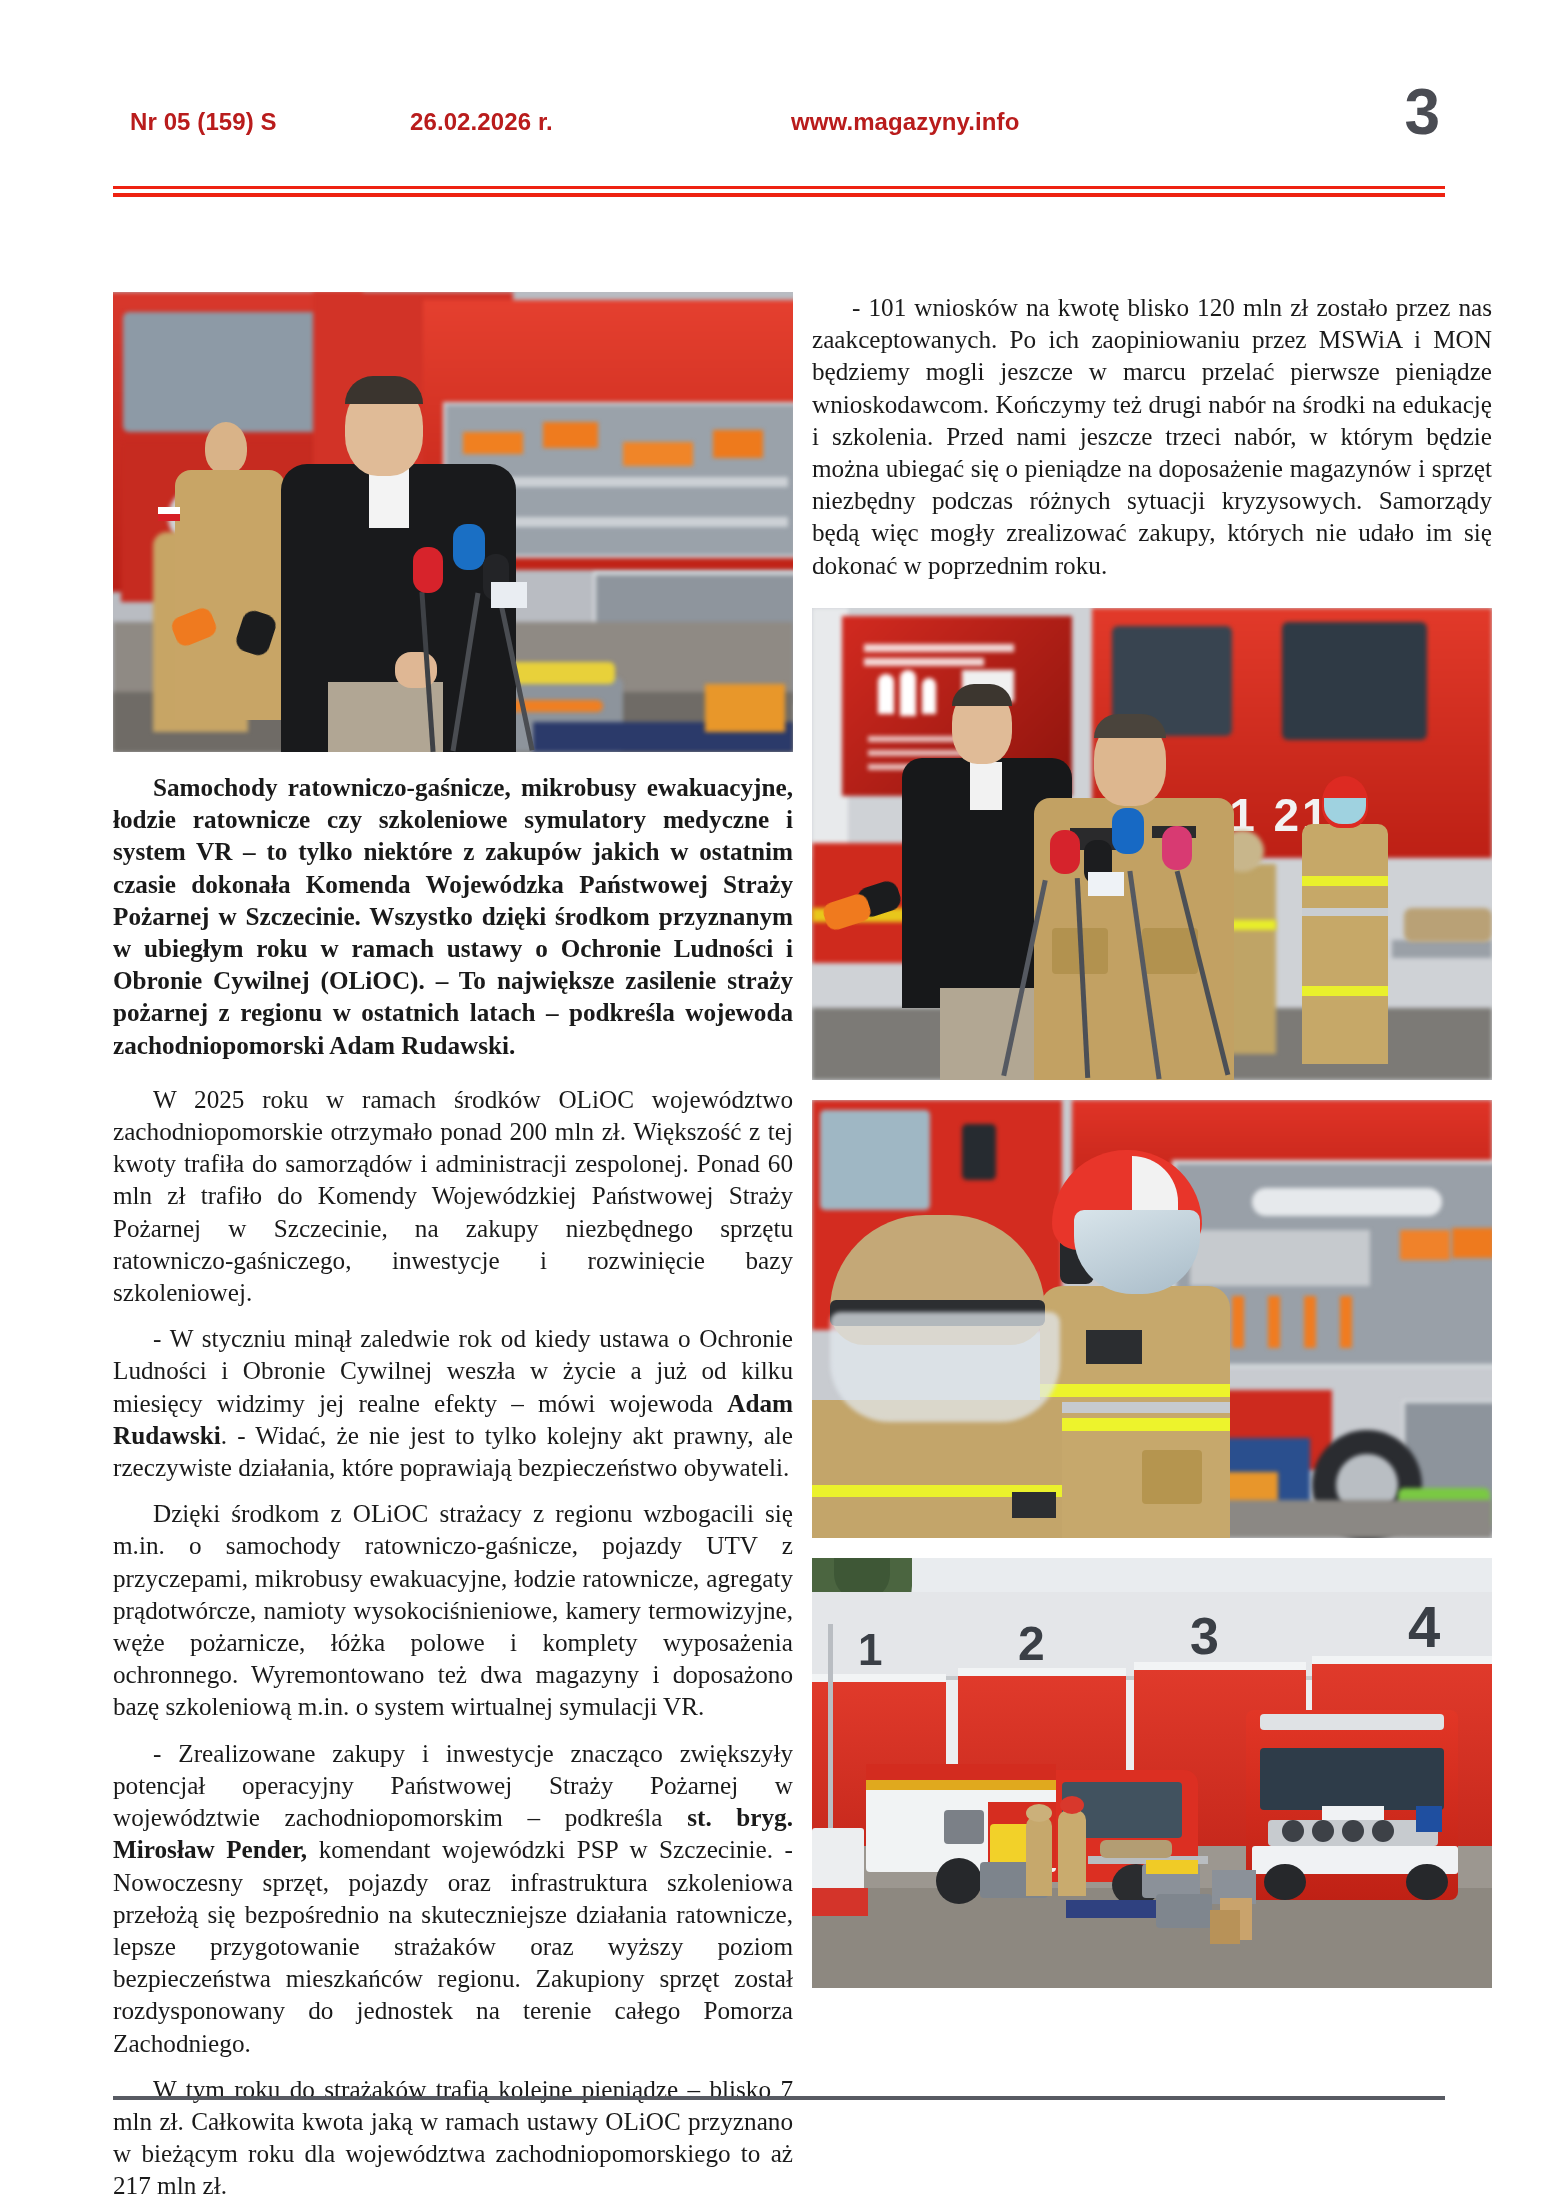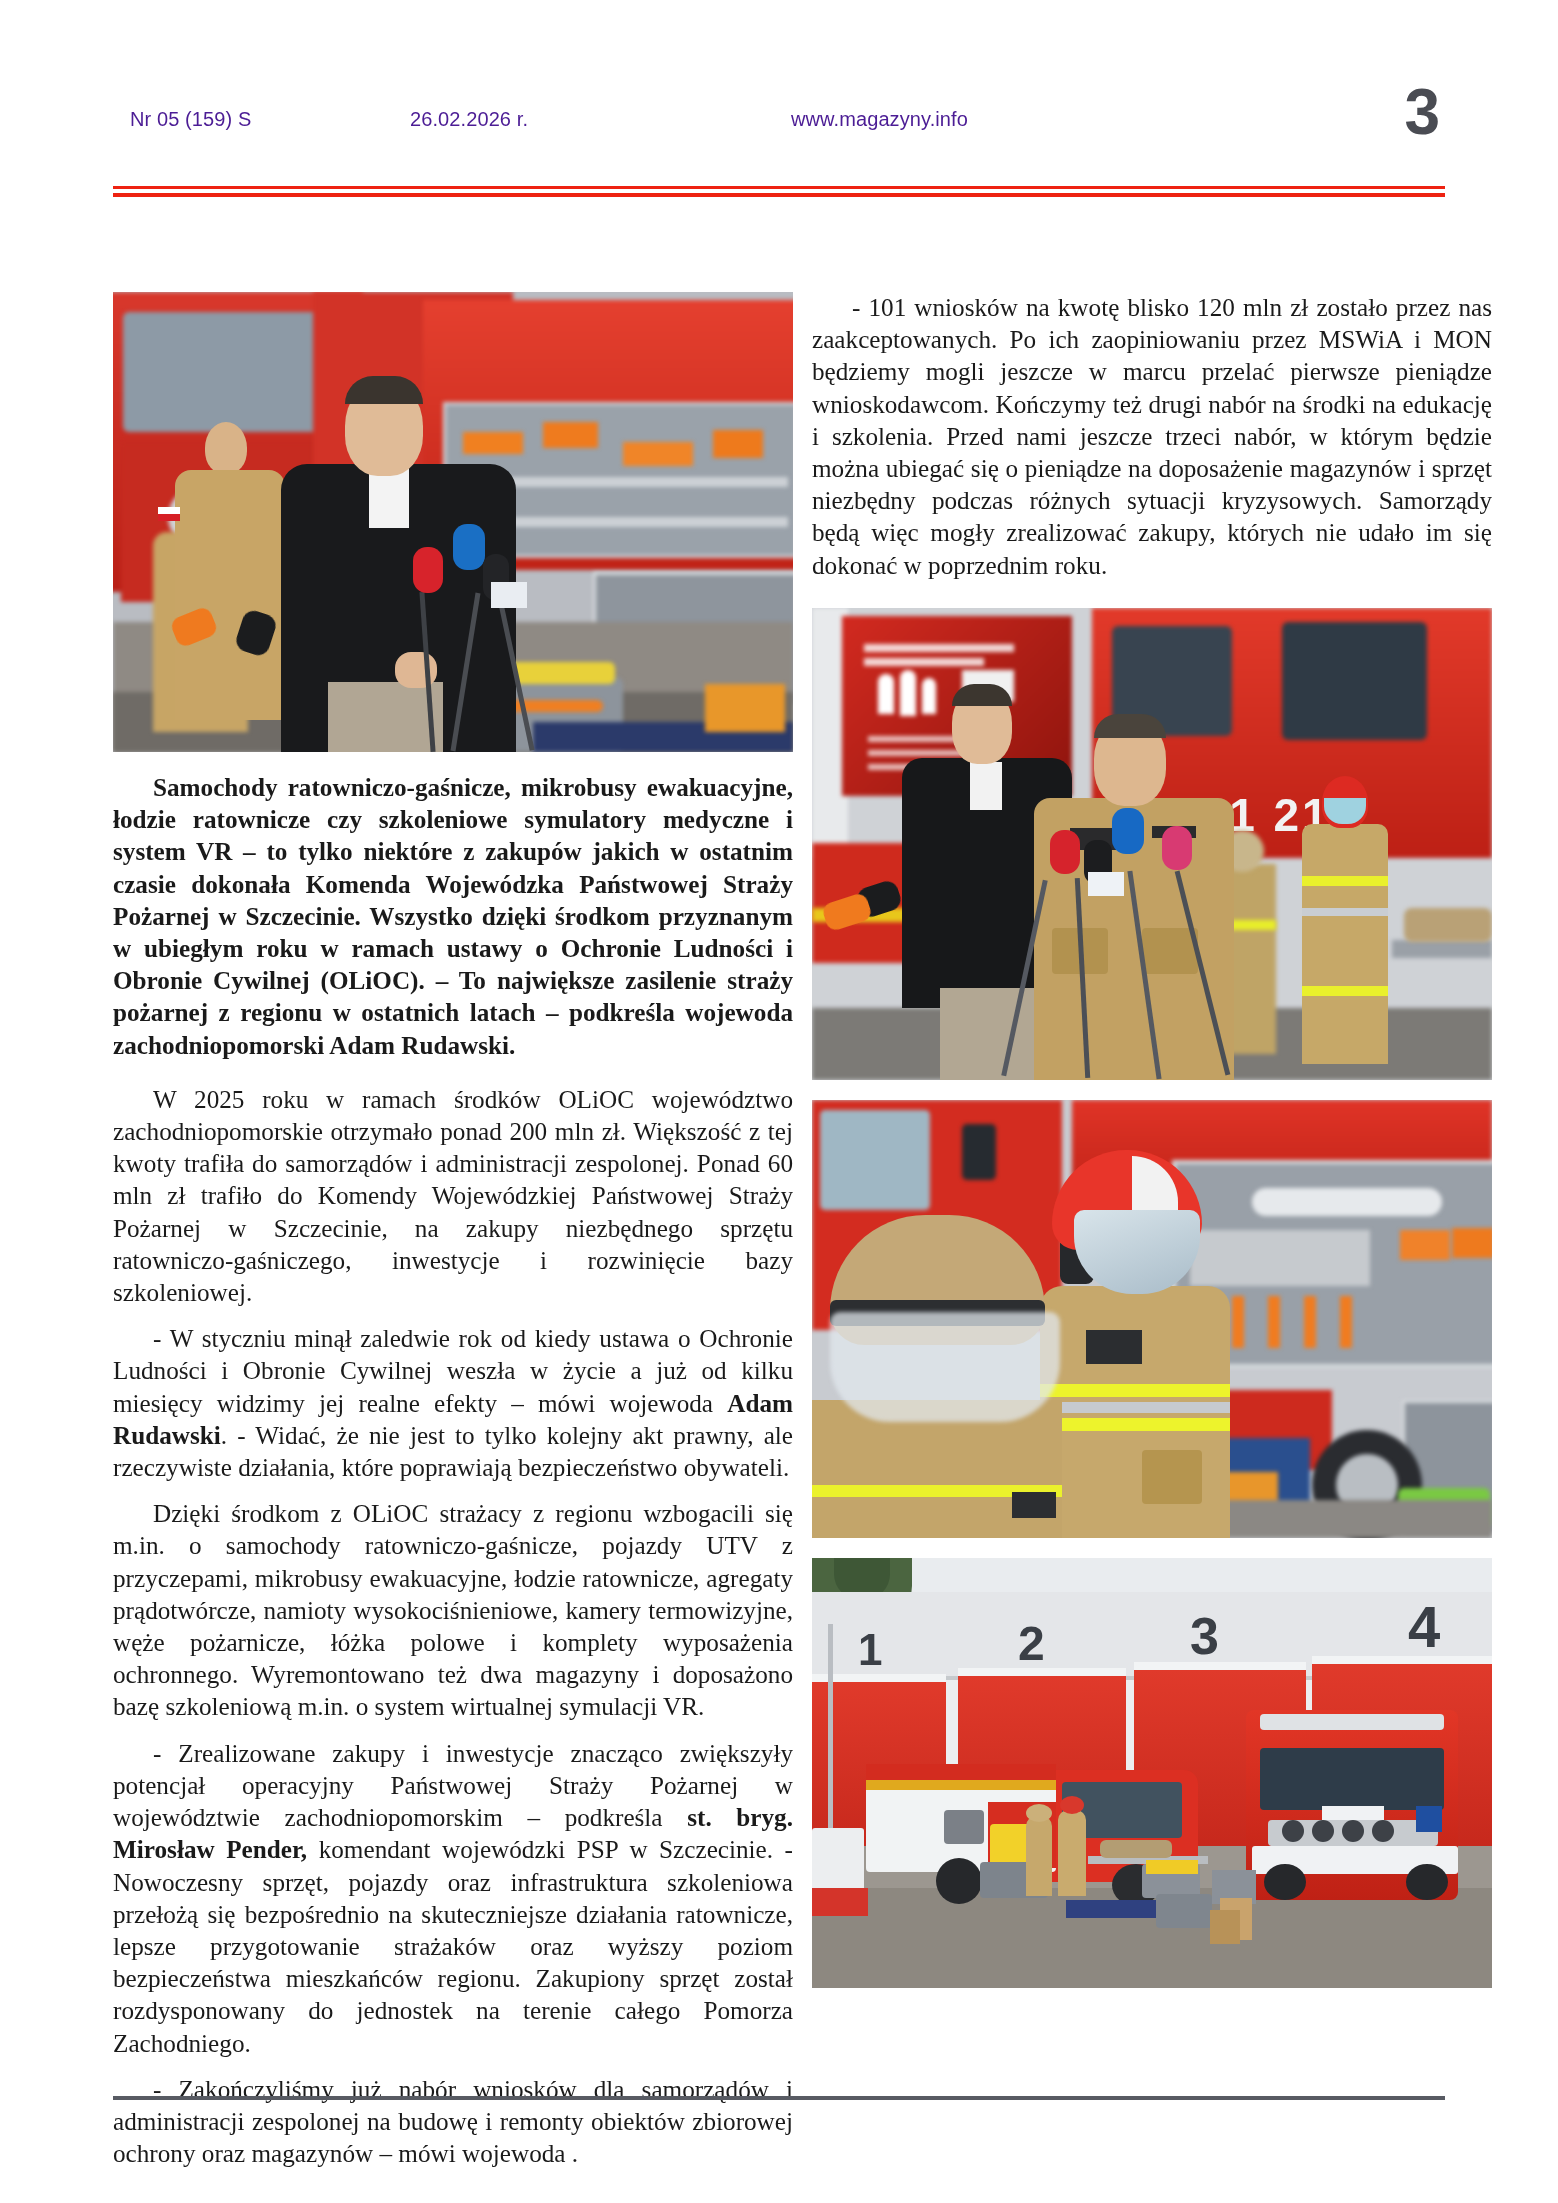--- a/index.html
+++ b/index.html
@@ -29,24 +29,24 @@
     position: absolute;
     left: 130px;
     top: 108px;
     width: 1310px;
     height: 46px;
   }
   .mast-left, .mast-date, .mast-web {
     position: absolute;
     top: 0;
     font-family: "Liberation Sans", "DejaVu Sans", sans-serif;
-    font-weight: normal;
-    font-size: 20px;
+    font-weight: bold;
+    font-size: 24px;
     letter-spacing: 0.1px;
-    color: #4c1d95;
+    color: #b91c1c;
     white-space: nowrap;
   }
   .mast-left { left: 0; }
   .mast-date { left: 280px; }
   .mast-web  { left: 661px; }
 
   .page-number {
     position: absolute;
     right: 118px;
     top: 80px;
@@ -436,20 +436,21 @@
     </div>
 
     <div class="photo-gap"></div>
 
     <p class="body lead">Samochody ratowniczo-gaśnicze, mikrobusy ewakuacyjne, łodzie ratownicze czy szkoleniowe symulatory medyczne i system VR – to tylko niektóre z zakupów jakich w ostatnim czasie dokonała Komenda Wojewódzka Państwowej Straży Pożarnej w Szczecinie. Wszystko dzięki środkom przyznanym w ubiegłym roku w ramach ustawy o Ochronie Ludności i Obronie Cywilnej (OLiOC). – To największe zasilenie straży pożarnej z regionu w ostatnich latach – podkreśla wojewoda zachodniopomorski Adam Rudawski.</p>
     <div class="lead-gap"></div>
     <p class="body">W 2025 roku w ramach środków OLiOC województwo zachodniopomorskie otrzymało ponad 200 mln zł. Większość z tej kwoty trafiła do samorządów i administracji zespolonej.  Ponad 60 mln zł trafiło do Komendy Wojewódzkiej Państwowej Straży Pożarnej w Szczecinie, na zakupy niezbędnego sprzętu ratowniczo-gaśniczego, inwestycje i rozwinięcie bazy szkoleniowej.</p>
     <p class="body">- W styczniu minął zaledwie rok od kiedy ustawa o Ochronie Ludności i Obronie Cywilnej weszła w życie a już od kilku miesięcy widzimy jej realne efekty – mówi wojewoda <b>Adam Rudawski</b>. - Widać, że nie jest to tylko kolejny akt prawny, ale rzeczywiste działania, które poprawiają bezpieczeństwo obywateli.</p>
     <p class="body">Dzięki środkom z OLiOC strażacy z regionu wzbogacili się m.in. o samochody ratowniczo-gaśnicze, pojazdy UTV z przyczepami, mikrobusy ewakuacyjne, łodzie ratownicze, agregaty prądotwórcze, namioty wysokociśnieniowe, kamery termowizyjne, węże pożarnicze, łóżka polowe i komplety wyposażenia ochronnego. Wyremontowano też dwa magazyny i doposażono bazę szkoleniową m.in. o system wirtualnej symulacji VR.</p>
     <p class="body">- Zrealizowane zakupy i inwestycje znacząco zwiększyły potencjał operacyjny Państwowej Straży Pożarnej w województwie zachodniopomorskim – podkreśla <b>st. bryg. Mirosław Pender,</b> komendant wojewódzki PSP w Szczecinie. - Nowoczesny sprzęt, pojazdy oraz infrastruktura szkoleniowa przełożą się bezpośrednio na skuteczniejsze działania ratownicze, lepsze przygotowanie strażaków oraz wyższy poziom bezpieczeństwa mieszkańców regionu. Zakupiony sprzęt został rozdysponowany do jednostek na terenie całego Pomorza Zachodniego.</p>
+    <p class="body"> W tym roku do strażaków trafią kolejne pieniądze – blisko 7 mln zł. Całkowita kwota jaką w ramach ustawy OLiOC przyznano w bieżącym roku dla województwa zachodniopomorskiego to aż 217 mln zł.</p>
     <p class="body">- Zakończyliśmy już nabór wniosków dla samorządów i administracji zespolonej na budowę i remonty obiektów zbiorowej ochrony oraz magazynów – mówi wojewoda .</p>
   </div>
 
   <div class="col-right">
 
     <p class="body">- 101 wniosków na kwotę blisko 120 mln zł zostało przez nas zaakceptowanych. Po ich zaopiniowaniu przez MSWiA i MON będziemy mogli jeszcze w marcu przelać pierwsze pieniądze wnioskodawcom. Kończymy też drugi nabór na środki na edukację i szkolenia.  Przed nami jeszcze trzeci nabór, w którym będzie można ubiegać się o pieniądze na doposażenie magazynów i sprzęt niezbędny podczas różnych sytuacji kryzysowych. Samorządy będą więc mogły zrealizować zakupy, których nie udało im się dokonać w poprzednim roku.</p>
 
 
     <div class="photo p2" style="margin-top:26px">
       <div class="shape bg"></div>

